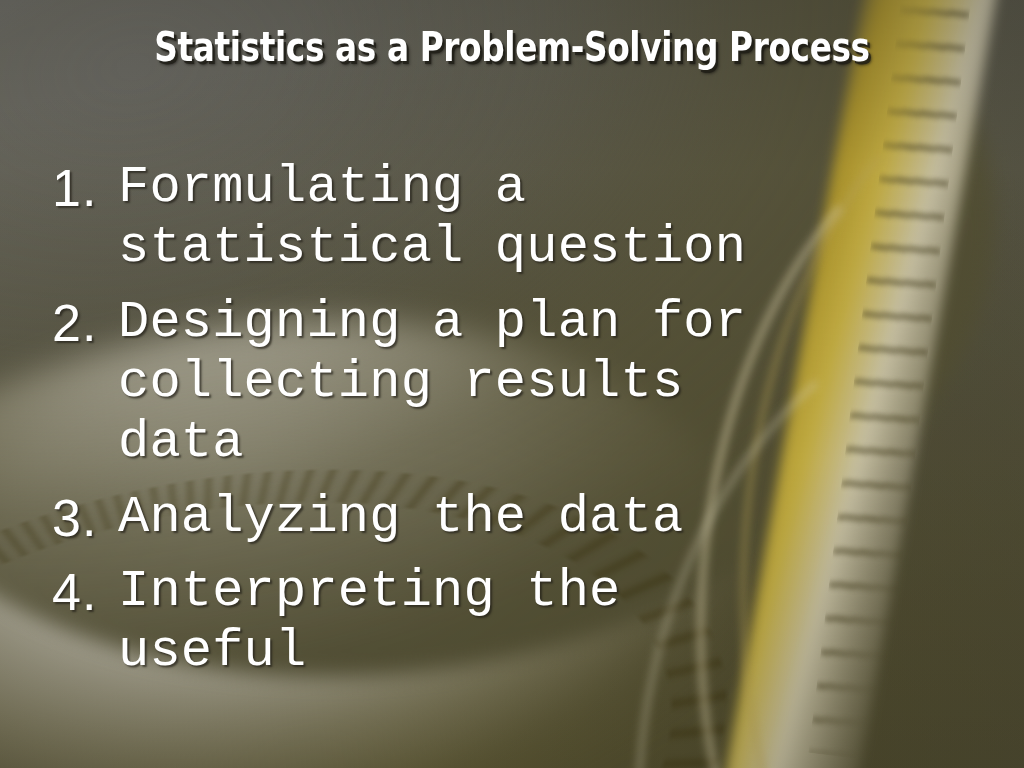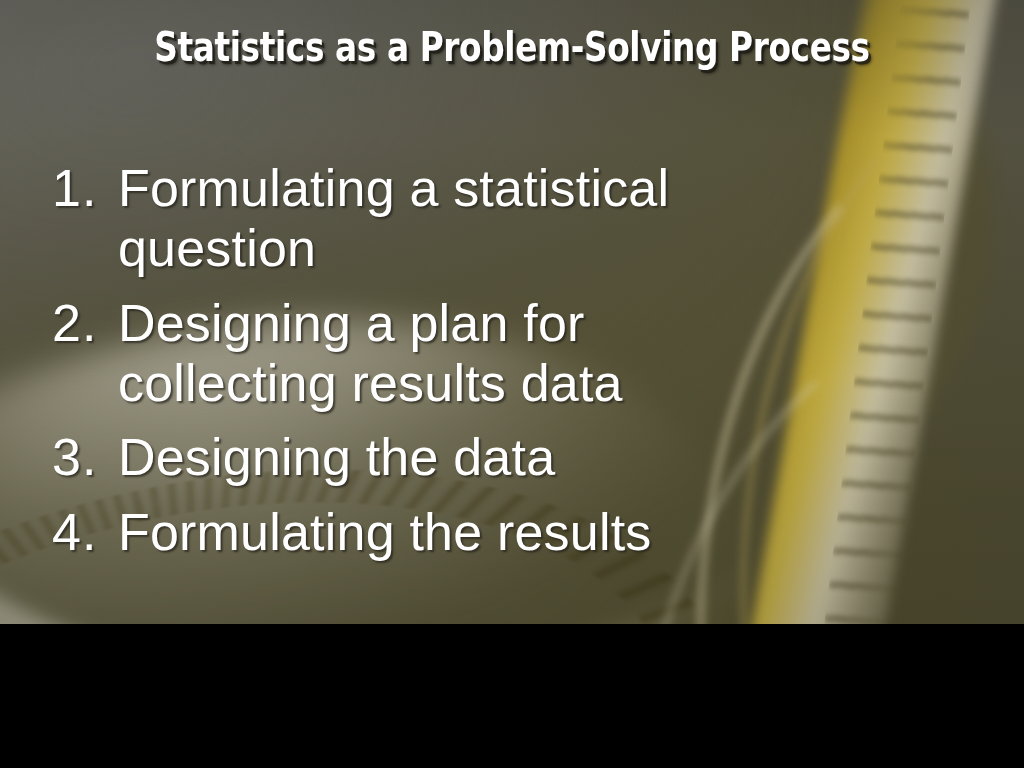--- a/index.html
+++ b/index.html
@@ -5,21 +5,21 @@
 <style>
   html, body {
     margin: 0;
     padding: 0;
     background: #000;
   }
 
   .slide {
     position: relative;
     width: 1024px;
-    height: 624px;
+    height: 768px;
     overflow: hidden;
     font-family: "Liberation Sans", sans-serif;
     background: #14532d;
     -webkit-font-smoothing: antialiased;
   }
 
   
   .bg {
     position: absolute;
     inset: 0;
@@ -263,21 +263,21 @@
     font-size: 52px;
     font-weight: 300;
     line-height: 1.16;
     letter-spacing: 1px;
     text-shadow: 2px 2px 2px rgba(34,32,24,0.70);
   }
 
   .step-text {
     flex: 1 1 auto;
     color: #ffffff;
-    font-family: Liberation Sans, sans-serif;
+    font-family: Liberation Mono, monospace;
     font-size: 52px;
     font-weight: 300;
     line-height: 1.16;
     letter-spacing: 0.2px;
     text-shadow: 2px 2px 2px rgba(34,32,24,0.70);
   }
 </style>
 </head>
 <body>
 
@@ -311,24 +311,24 @@
         <span class="step-text">Formulating a statistical question</span>
       </li>
 
       <li class="step">
         <span class="step-number">2.</span>
         <span class="step-text">Designing a plan for collecting results data</span>
       </li>
 
       <li class="step">
         <span class="step-number">3.</span>
-        <span class="step-text">Designing the data</span>
+        <span class="step-text">Analyzing the data</span>
       </li>
 
       <li class="step">
         <span class="step-number">4.</span>
-        <span class="step-text">Formulating the results</span>
+        <span class="step-text">Interpreting the useful</span>
       </li>
 
     </ol>
 
   </div>
 </div>
 
 </body></html>

